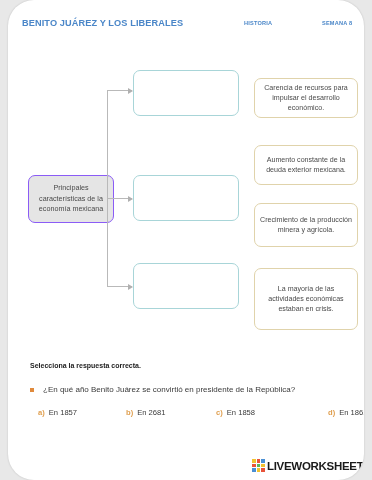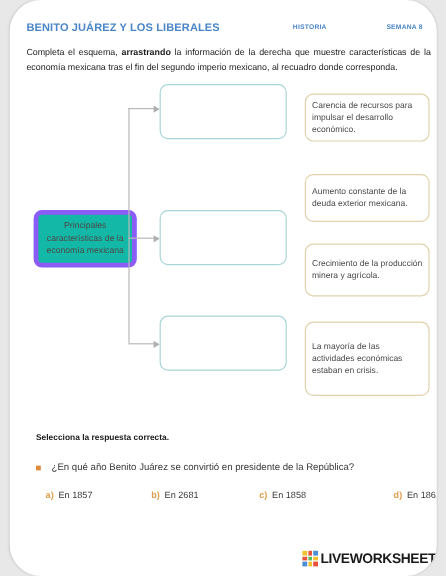--- a/index.html
+++ b/index.html
@@ -85,23 +85,23 @@
     width: 356px;
     height: 255px;
   }
 
   .label-box {
     position: absolute;
     left: 20px;
     top: 105px;
     width: 86px;
     height: 48px;
-    border: 4px solid #8b5cf6;
+    border: 1px solid #8b5cf6;
     border-radius: 7px;
-    background: #14b8a6;
+    background: #e5e5e5;
     display: flex;
     align-items: center;
     justify-content: center;
     box-sizing: border-box;
   }
   .label-box span {
     font-size: 7.2px;
     line-height: 10.5px;
     color: #4a4a4a;
     text-align: center;
@@ -161,21 +161,21 @@
     background: #fff;
     box-sizing: border-box;
     display: flex;
     align-items: center;
     justify-content: center;
   }
   .opt-box span {
     font-size: 7.1px;
     line-height: 10.2px;
     color: #4a4a4a;
-    text-align: left;
+    text-align: center;
     padding: 0 5px;
   }
   .opt-box.o1 { top: 8px;   height: 40px; }
   .opt-box.o2 { top: 75px;  height: 40px; }
   .opt-box.o3 { top: 133px; height: 44px; }
   .opt-box.o4 { top: 198px; height: 62px; }
 
   
   .quiz-heading {
     position: absolute;
@@ -259,23 +259,20 @@
 <body>
 
 <div id="page">
 
   <div class="hdr">
     <div class="hdr-title">BENITO JUÁREZ Y LOS LIBERALES</div>
     <div class="hdr-subject">HISTORIA</div>
     <div class="hdr-week">SEMANA 8</div>
   </div>
 
-  <div class="instructions">
-    <span>Completa el esquema, </span><b>arrastrando</b><span>  la información de la derecha que muestre características de la economía mexicana tras el fin del segundo imperio mexicano, al recuadro donde corresponda.</span>
-  </div>
 
   <div id="diagram">
 
     <div class="label-box">
       <span>Principales características de la economía mexicana</span>
     </div>
 
     <div class="trunk"></div>
     <div class="branch b1"></div>
     <div class="branch b2"></div>

